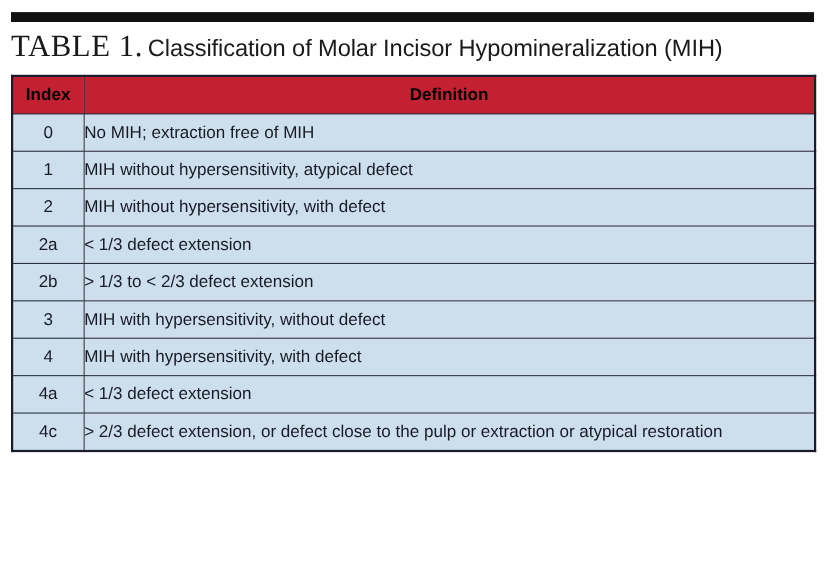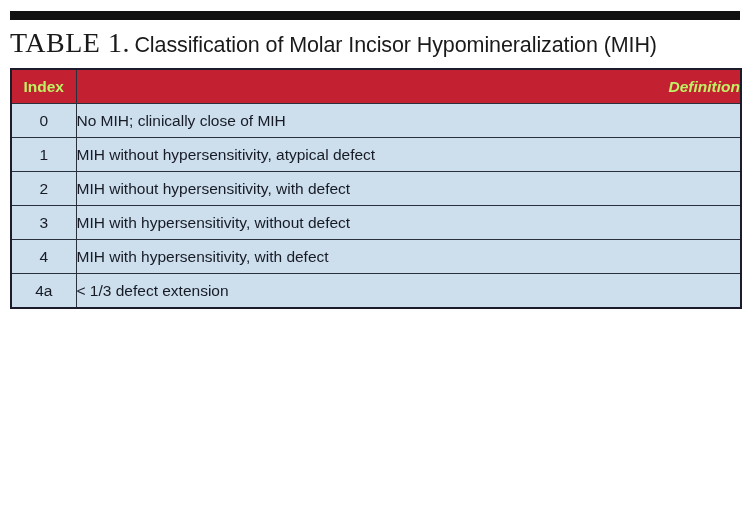--- a/index.html
+++ b/index.html
@@ -65,35 +65,34 @@
 
   #mih-table th, #mih-table td {
     border: 1px solid #2a2f3d;
     padding: 0;
     height: 33px;
     font-size: 15.5px;
     vertical-align: middle;
   }
   thead th {
     background: #c32032;
-    color: #bef264;
+    color: #000000;
     font-weight: bold;
     font-size: 16px;
     height: 37px;
     border-color: #8d1624;
     border-bottom: 2px solid #1b1b2b;
   }
   thead th.th-index {
     text-align: center;
     border-right: 2px solid #7e1420;
   }
   thead th.th-def {
-    text-align: right;
+    text-align: center;
     padding-left: 9px;
-    font-style: italic;
   }
   tbody td {
     background: #cddeec;
     color: #161b26;
   }
   tbody td.cell-index {
     text-align: center;
     border-right: 2px solid #2a2f3d;
     border-bottom: 1px solid #2a2f3d;
     border-top: 1px solid #2a2f3d;
@@ -127,38 +126,50 @@
     </colgroup>
     <thead>
       <tr>
         <th class="th-index">Index</th>
         <th class="th-def">Definition</th>
       </tr>
     </thead>
     <tbody id="table-body">
       <tr>
         <td class="cell-index">0</td>
-        <td class="cell-def">No MIH; clinically close of MIH</td>
+        <td class="cell-def">No MIH; extraction free of MIH</td>
       </tr>
       <tr>
         <td class="cell-index">1</td>
         <td class="cell-def">MIH without hypersensitivity, atypical defect</td>
       </tr>
       <tr>
         <td class="cell-index">2</td>
         <td class="cell-def">MIH without hypersensitivity, with defect</td>
+      </tr>
+      <tr>
+        <td class="cell-index">2a</td>
+        <td class="cell-def">&lt; 1/3 defect extension</td>
+      </tr>
+      <tr>
+        <td class="cell-index">2b</td>
+        <td class="cell-def">&gt; 1/3 to &lt; 2/3 defect extension</td>
       </tr>
       <tr>
         <td class="cell-index">3</td>
         <td class="cell-def">MIH with hypersensitivity, without defect</td>
       </tr>
       <tr>
         <td class="cell-index">4</td>
         <td class="cell-def">MIH with hypersensitivity, with defect</td>
       </tr>
       <tr>
         <td class="cell-index">4a</td>
         <td class="cell-def">&lt; 1/3 defect extension</td>
       </tr>
+      <tr>
+        <td class="cell-index">4c</td>
+        <td class="cell-def">&gt; 2/3 defect extension, or defect close to the pulp or extraction or atypical restoration</td>
+      </tr>
     </tbody>
   </table>
 
 </div>
 
 </body></html>

